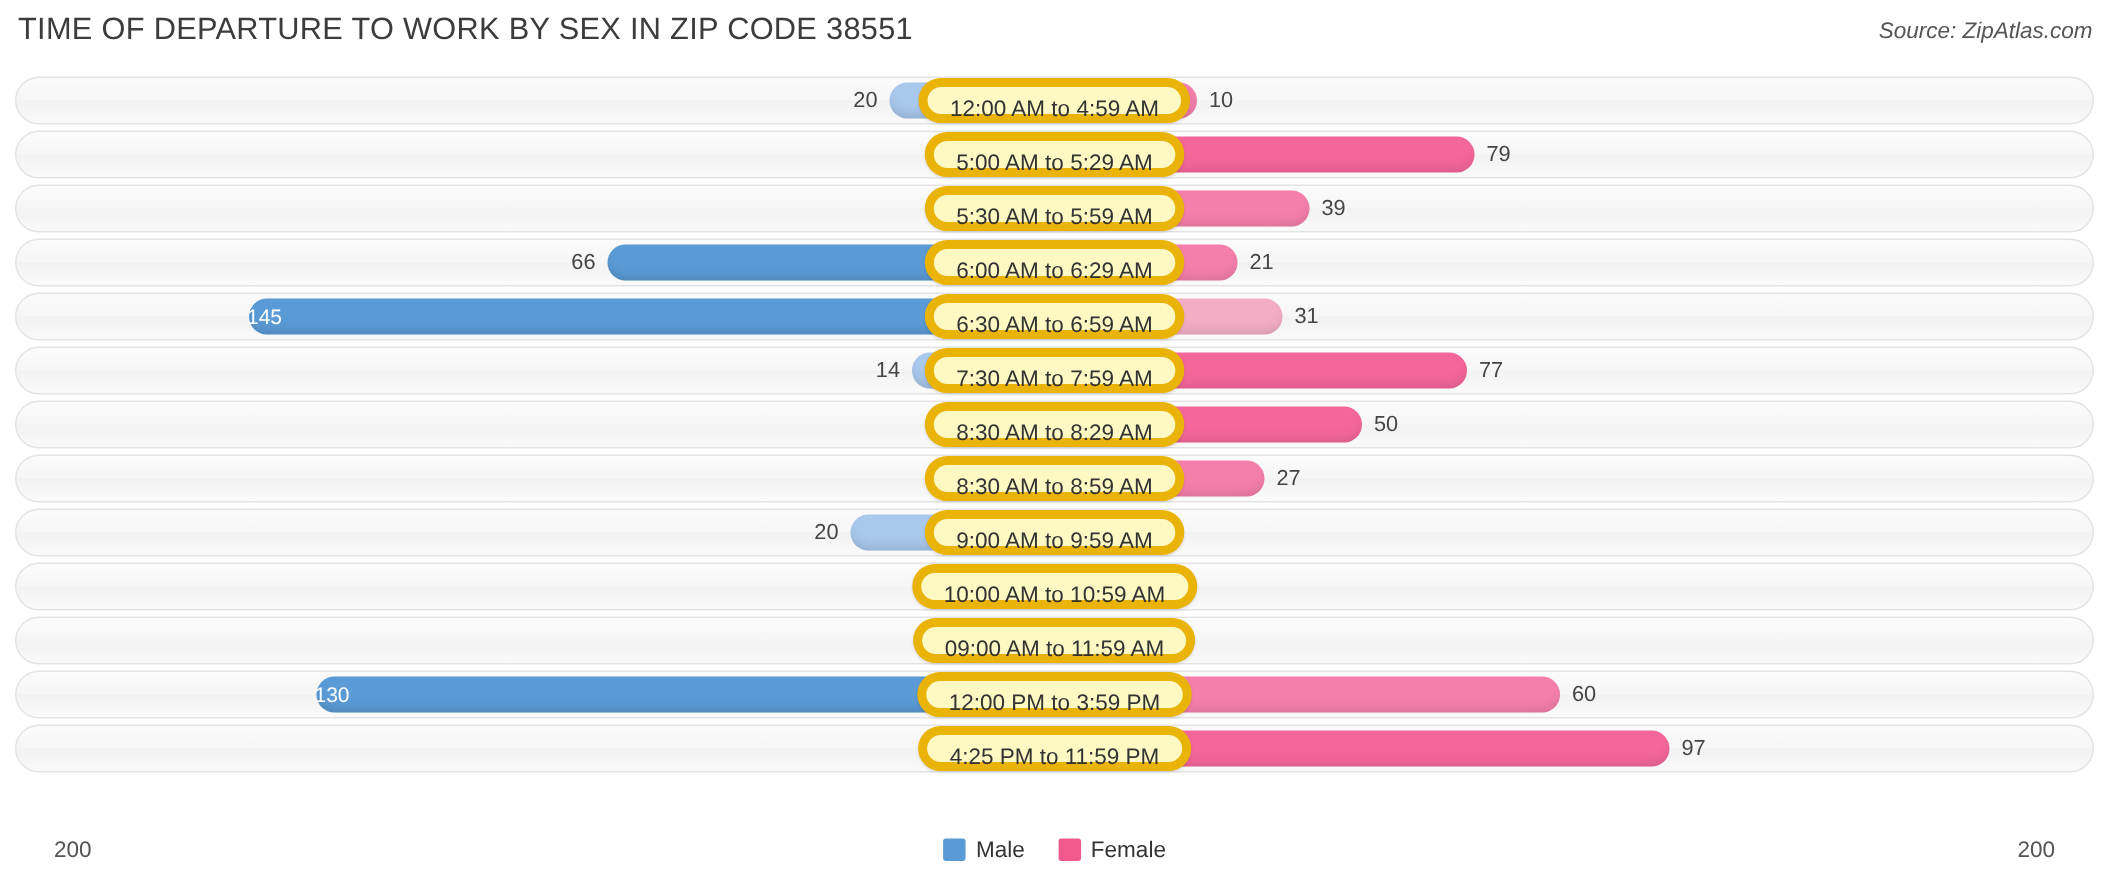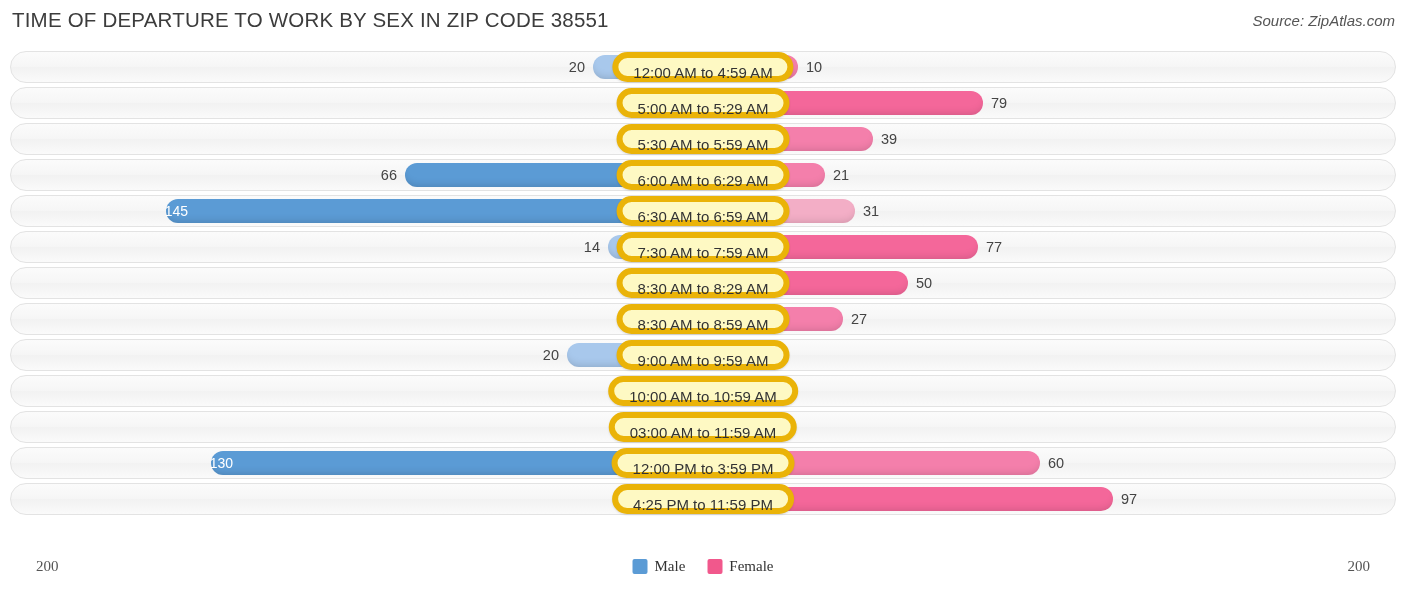--- a/index.html
+++ b/index.html
@@ -137,21 +137,20 @@
     z-index: 5;
   }
 
   
   #footer {
     position: absolute;
     left: 0;
     top: 556px;
     width: 1406px;
     height: 32px;
-    font-family: Liberation Serif, serif;
   }
   .axis-label {
     position: absolute;
     top: 2px;
     font-size: 15px;
     color: #555555;
   }
   #axis-left  { left: 36px; }
   #axis-right { right: 36px; }
 
@@ -289,21 +288,21 @@
         <div class="cat-pill">10:00 AM to 10:59 AM</div>
       </div>
     </div>
     <div class="row">
       <div class="row-track"></div>
       <div class="row-inner">
         <div class="bar bar-male light" style="width: 55px;"></div>
         <div class="val val-male" style="right: 766px;">0</div>
         <div class="bar bar-female light" style="width: 55px;"></div>
         <div class="val val-female" style="left: 766px;">0</div>
-        <div class="cat-pill">03:00 AM to 11:59 AM</div>
+        <div class="cat-pill">09:00 AM to 11:59 AM</div>
       </div>
     </div>
     <div class="row">
       <div class="row-track"></div>
       <div class="row-inner">
         <div class="bar bar-male" style="width: 492px;"></div>
         <div class="val-in" style="right: 1173px;">130</div>
         <div class="bar bar-female mid" style="width: 337px;"></div>
         <div class="val val-female" style="left: 1048px;">60</div>
         <div class="cat-pill">12:00 PM to 3:59 PM</div>

